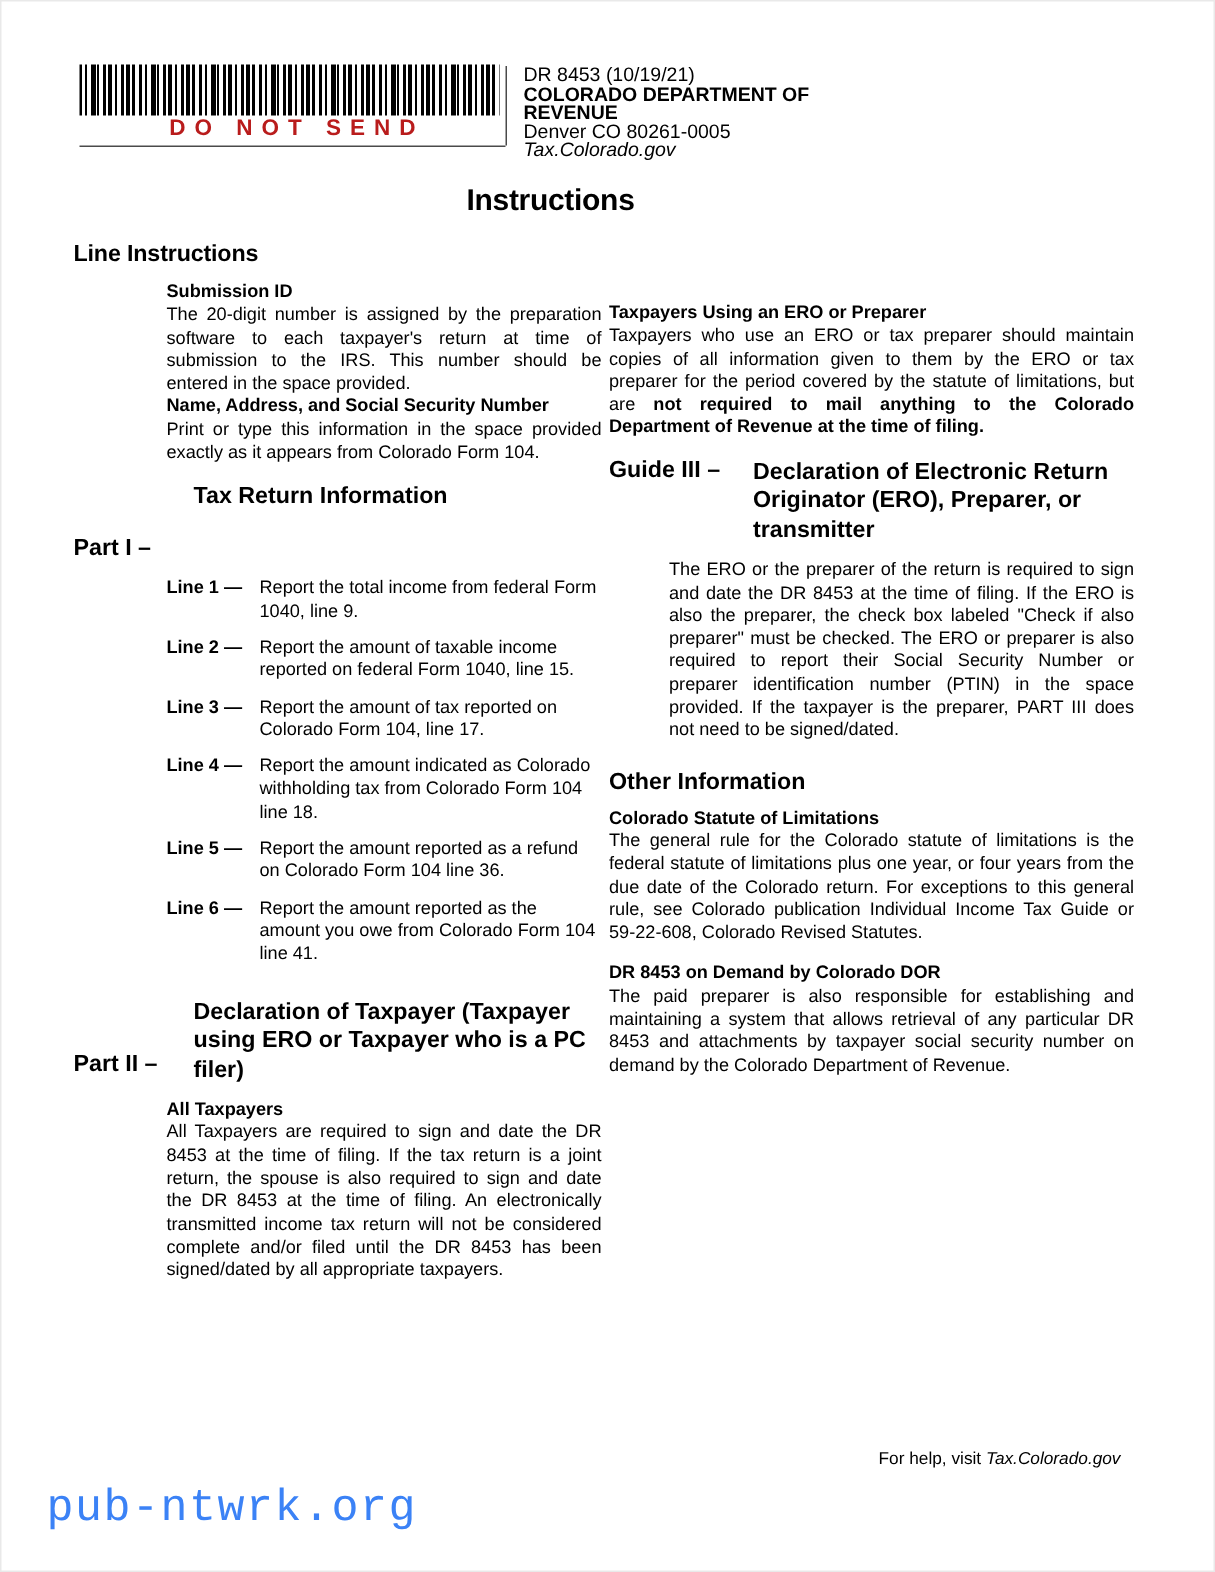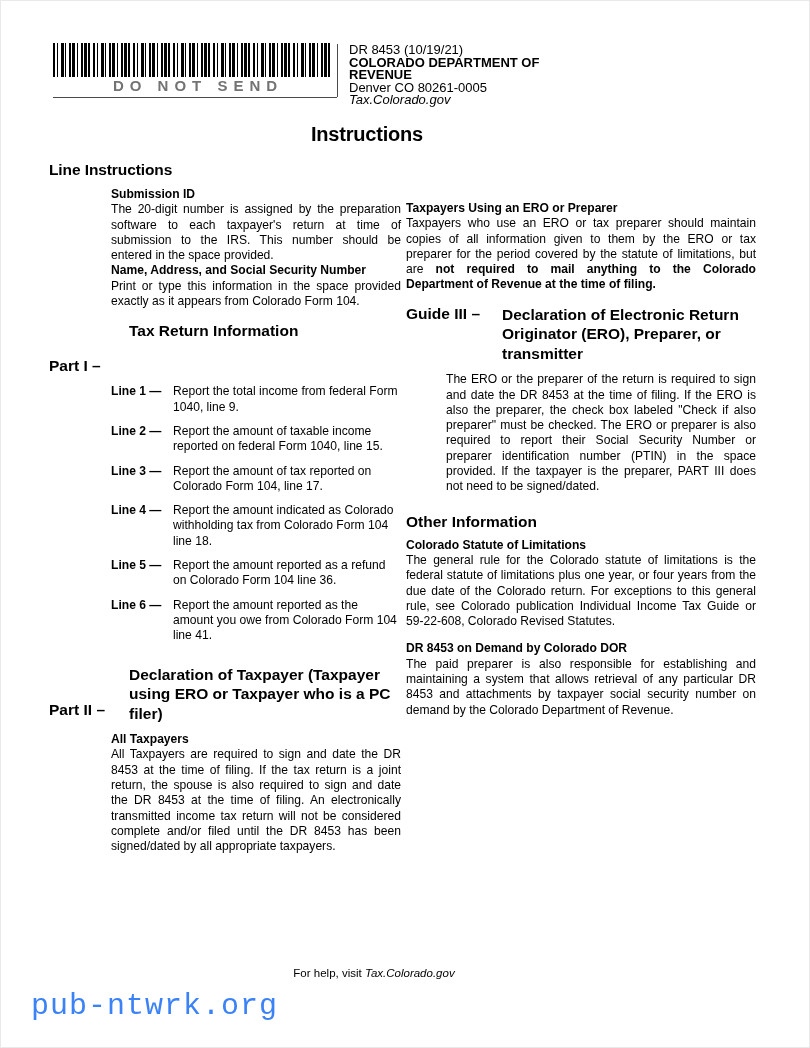--- a/index.html
+++ b/index.html
@@ -53,21 +53,21 @@
     );
   }
   .donotsend {
     font-family: "Liberation Sans", sans-serif;
     font-size: 15px;
     font-weight: bold;
     letter-spacing: 6px;
     text-align: center;
     padding-left: 6px;
     line-height: 18px;
-    color: #737373;
+    color: #b91c1c;
   }
   .hr-under {
     position: absolute;
     left: 0px;
     top: 54px;
     width: 284px;
     height: 1px;
     background: #4a4a4a;
   }
   .vr-split {
@@ -188,21 +188,21 @@
   }
 
   .b { font-weight: bold; }
 
   
   .footer {
     position: absolute;
     left: 0;
     top: 966px;
     width: 746px;
-    text-align: center;
+    text-align: right;
     font-size: 11.5px;
   }
   .footer .it { font-style: italic; }
 
   .watermark {
     position: absolute;
     left: 30px;
     top: 988px;
     font-family: "Liberation Mono", "DejaVu Sans Mono", monospace;
     font-size: 30px;

